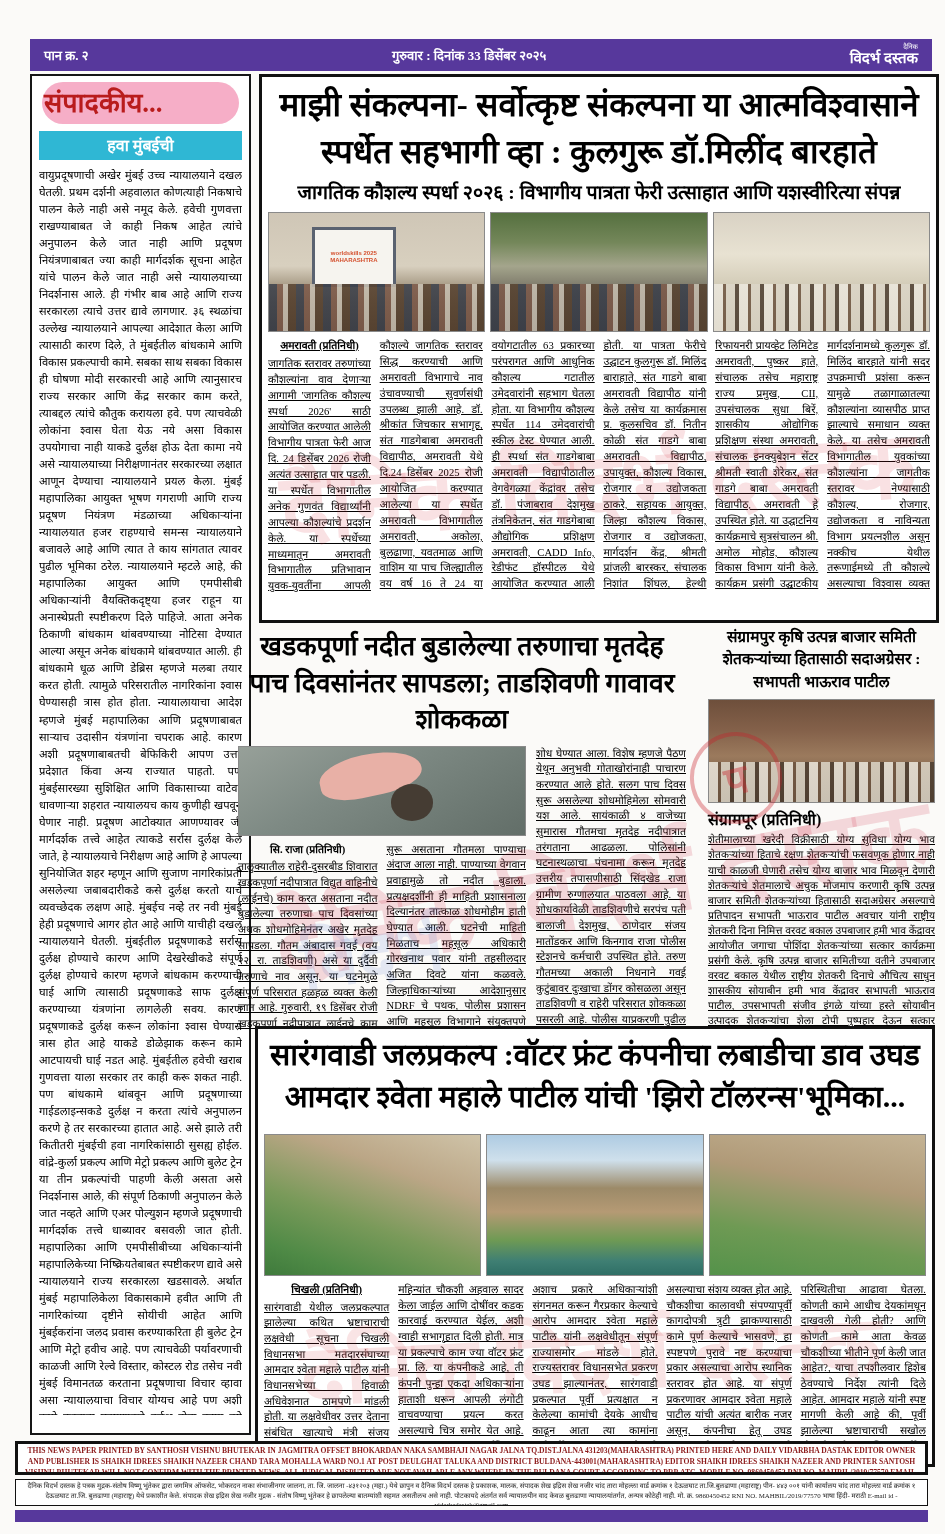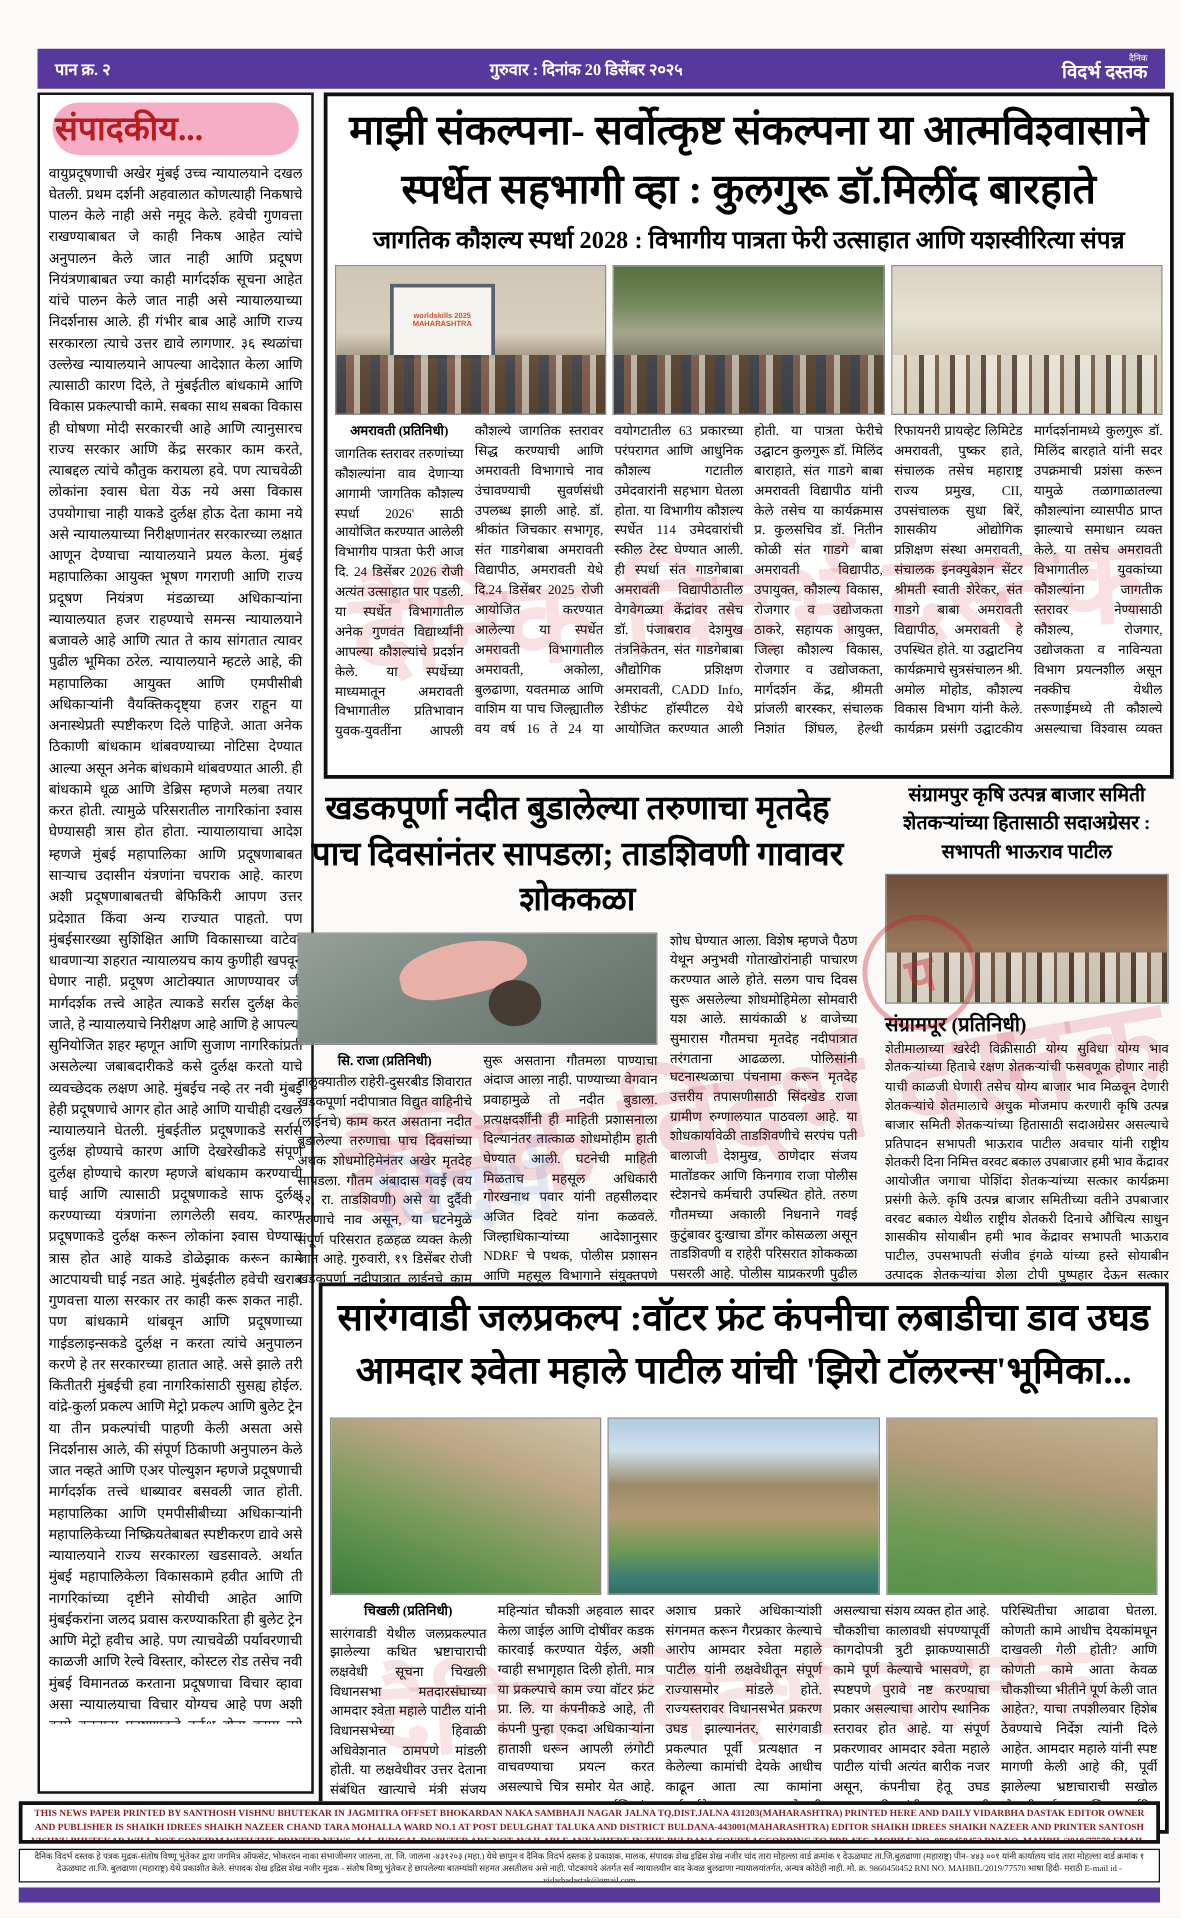--- a/index.html
+++ b/index.html
@@ -21,21 +21,21 @@
   .ed-pill{background:#f6aec7;color:#b91c1c;font-weight:bold;font-size:27px;text-align:left;
     border-radius:22px;padding:1px 2px 4px;margin:1px 3px 0;}
   .ed-sub{background:#2fb7d4;color:#fff;font-weight:bold;font-size:16px;text-align:center;
     padding:3px 0 4px;margin-top:7px;}
   .ed-body{font-size:11.2px;line-height:1.52;text-align:justify;margin:7px 0 0;height:1248px;overflow:hidden;}
 
   
   .headline{font-weight:bold;text-align:center;color:#000;}
   .photo{border:1px solid #8a8a8a;position:relative;overflow:hidden;box-sizing:border-box;}
   .dl{font-weight:bold;text-align:center;margin:0 0 2px;}
-  .jus{text-align:justify;margin:0;}
+  .jus{text-align:justify;margin:0;text-decoration:underline;}
 
   
   .art1{position:absolute;left:259px;top:74px;width:680px;height:549px;border:3px solid #111;
     background:#fff;box-sizing:border-box;padding:3px 6px;}
   .art1 .h1{font-size:33px;line-height:1.42;margin:2px 0 3px;}
   .art1 .h2{font-size:19.5px;line-height:1.4;margin:0 0 6px;}
   .art1 .photos{display:flex;gap:5px;height:120px;}
   .art1 .photos .photo{flex:1;}
   .art1 .body{margin-top:6px;height:268px;overflow:hidden;column-count:6;column-gap:9px;
     font-size:10.6px;line-height:1.5;}
@@ -101,35 +101,36 @@
     text-align:center;padding:1px 4px;overflow:hidden;}
   .bottombar{position:absolute;left:15px;top:1510px;width:913px;height:12px;background:#57389c;}
 </style>
 </head>
 <body>
 
 <div class="page">
 
   <header class="masthead">
     <span class="pageno">पान क्र. २</span>
-    <span class="dateline">गुरुवार : दिनांक 20 डिसेंबर २०२५</span>
+    <span class="dateline">गुरुवार : दिनांक 33 डिसेंबर २०२५</span>
     <span class="brand">
       <span class="b-top">दैनिक</span>
       <span class="b-main">विदर्भ दस्तक</span>
     </span>
   </header>
 
   <aside class="editorial">
     <div class="ed-pill">संपादकीय...</div>
+    <div class="ed-sub">हवा मुंबईची</div>
     <p class="ed-body">वायुप्रदूषणाची अखेर मुंबई उच्च न्यायालयाने दखल घेतली. प्रथम दर्शनी अहवालात कोणत्याही निकषाचे पालन केले नाही असे नमूद केले. हवेची गुणवत्ता राखण्याबाबत जे काही निकष आहेत त्यांचे अनुपालन केले जात नाही आणि प्रदूषण नियंत्रणाबाबत ज्या काही मार्गदर्शक सूचना आहेत यांचे पालन केले जात नाही असे न्यायालयाच्या निदर्शनास आले. ही गंभीर बाब आहे आणि राज्य सरकारला त्याचे उत्तर द्यावे लागणार. ३६ स्थळांचा उल्लेख न्यायालयाने आपल्या आदेशात केला आणि त्यासाठी कारण दिले, ते मुंबईतील बांधकामे आणि विकास प्रकल्पाची कामे. सबका साथ सबका विकास ही घोषणा मोदी सरकारची आहे आणि त्यानुसारच राज्य सरकार आणि केंद्र सरकार काम करते, त्याबद्दल त्यांचे कौतुक करायला हवे. पण त्याचवेळी लोकांना श्वास घेता येऊ नये असा विकास उपयोगाचा नाही याकडे दुर्लक्ष होऊ देता कामा नये असे न्यायालयाच्या निरीक्षणानंतर सरकारच्या लक्षात आणून देण्याचा न्यायालयाने प्रयल केला. मुंबई महापालिका आयुक्त भूषण गगराणी आणि राज्य प्रदूषण नियंत्रण मंडळाच्या अधिकाऱ्यांना न्यायालयात हजर राहण्याचे समन्स न्यायालयाने बजावले आहे आणि त्यात ते काय सांगतात त्यावर पुढील भूमिका ठरेल. न्यायालयाने म्हटले आहे, की महापालिका आयुक्त आणि एमपीसीबी अधिकाऱ्यांनी वैयक्तिकदृष्ट्या हजर राहून या अनास्थेप्रती स्पष्टीकरण दिले पाहिजे. आता अनेक ठिकाणी बांधकाम थांबवण्याच्या नोटिसा देण्यात आल्या असून अनेक बांधकामे थांबवण्यात आली. ही बांधकामे धूळ आणि डेब्रिस म्हणजे मलबा तयार करत होती. त्यामुळे परिसरातील नागरिकांना श्वास घेण्यासही त्रास होत होता. न्यायालायाचा आदेश म्हणजे मुंबई महापालिका आणि प्रदूषणाबाबत साऱ्याच उदासीन यंत्रणांना चपराक आहे. कारण अशी प्रदूषणाबाबतची बेफिकिरी आपण उत्तर प्रदेशात किंवा अन्य राज्यात पाहतो. पण मुंबईसारख्या सुशिक्षित आणि विकासाच्या वाटेवर धावणाऱ्या शहरात न्यायालयच काय कुणीही खपवून घेणार नाही. प्रदूषण आटोक्यात आणण्यावर जी मार्गदर्शक तत्त्वे आहेत त्याकडे सर्रास दुर्लक्ष केले जाते, हे न्यायालयाचे निरीक्षण आहे आणि हे आपल्या सुनियोजित शहर म्हणून आणि सुजाण नागरिकांप्रती असलेल्या जबाबदारीकडे कसे दुर्लक्ष करतो याचे व्यवच्छेदक लक्षण आहे. मुंबईच नव्हे तर नवी मुंबई हेही प्रदूषणाचे आगर होत आहे आणि याचीही दखल न्यायालयाने घेतली. मुंबईतील प्रदूषणाकडे सर्रास दुर्लक्ष होण्याचे कारण आणि देखरेखीकडे संपूर्ण दुर्लक्ष होण्याचे कारण म्हणजे बांधकाम करण्याची घाई आणि त्यासाठी प्रदूषणाकडे साफ दुर्लक्ष करण्याच्या यंत्रणांना लागलेली सवय. कारण प्रदूषणाकडे दुर्लक्ष करून लोकांना श्वास घेण्यास त्रास होत आहे याकडे डोळेझाक करून कामे आटपायची घाई नडत आहे. मुंबईतील हवेची खराब गुणवत्ता याला सरकार तर काही करू शकत नाही. पण बांधकामे थांबवून आणि प्रदूषणाच्या गाईडलाइन्सकडे दुर्लक्ष न करता त्यांचे अनुपालन करणे हे तर सरकारच्या हातात आहे. असे झाले तरी कितीतरी मुंबईची हवा नागरिकांसाठी सुसह्य होईल. वांद्रे-कुर्ला प्रकल्प आणि मेट्रो प्रकल्प आणि बुलेट ट्रेन या तीन प्रकल्पांची पाहणी केली असता असे निदर्शनास आले, की संपूर्ण ठिकाणी अनुपालन केले जात नव्हते आणि एअर पोल्युशन म्हणजे प्रदूषणाची मार्गदर्शक तत्त्वे धाब्यावर बसवली जात होती. महापालिका आणि एमपीसीबीच्या अधिकाऱ्यांनी महापालिकेच्या निष्क्रियतेबाबत स्पष्टीकरण द्यावे असे न्यायालयाने राज्य सरकारला खडसावले. अर्थात मुंबई महापालिकेला विकासकामे हवीत आणि ती नागरिकांच्या दृष्टीने सोयीची आहेत आणि मुंबईकरांना जलद प्रवास करण्याकरिता ही बुलेट ट्रेन आणि मेट्रो हवीच आहे. पण त्याचवेळी पर्यावरणाची काळजी आणि रेल्वे विस्तार, कोस्टल रोड तसेच नवी मुंबई विमानतळ करताना प्रदूषणाचा विचार व्हावा असा न्यायालयाचा विचार योग्यच आहे पण अशी कामे करताना प्रदूषणाकडे दुर्लक्ष होता कामा नये असे न्यायालयाचे मत आहे आणि न्यायालय विकासाच्या विरोधात नाही पण पर्यावरणपूरक मुंबईच्या ऐतिहासिक ओळखीला धक्का न लावता तो केला जावा असे न्यायालयाचे मत आहे. विकास थांबवता येणार नाही. प्रदूषणाच्या प्रश्नाकडे दुर्लक्ष करता येणार नाही हेच न्यायालयाने सांगण्याचा प्रयत्न केला आहे. काही वर्षांपूर्वी मुंबईला विकास हवा की विनाश असा प्रचार काही पक्षांनी चालवला होता. पण मुंबई आता जागतिकदृष्ट्या सर्वांत वेगाने होणारे विकसित शहर आहे, जसे अधोरेखित झाले तशी ही चर्चा मागे पडली. पण मुंबई आता विकासाच्या वाटेवर आहे त्यामुळे येथील प्रदूषणाच्या प्रश्नाकडे दुर्लक्ष करूनही चालणार नाही हेही स्पष्ट झाले आहे. न्यायालयाने आता जो आदेश दिला आहे तो या आनुषंगाने आहे, की मुंबईचा चेहरा बदलत आहे हे मान्य करायला हवे, पण लोकांचा जीवही तितकाच महत्त्वाचा आहे आणि त्याकडे डोळेझाक करता येणार नाही. अन्यथा हरिद्वार किंवा उत्तराखंडसारखी परिस्थिती इथेही निर्माण होईल. तशी ती होऊ द्यायची नाही हे आपल्या हाती आहे. सुरक्षित मुंबई हे देवेंद्र फडणवीस यांचे मिशन आहे. त्याला बाजूला टाकून काहीच करता येणार नाही हेच न्यायालयाने ताज्या आदेशात सांगितले. दिल्ली, मुंबई आणि अन्य कोणतेही मेट्रो महानगर येथील प्रदूषणाची तीच कारणे आहेत म्हणजे विकासाच्या वेगात आपण हरवून चाललो आहोत आणि त्यात आपल्याला फक्त वेग मागे पडू नये इतकीच चिंता आहे. दिल्ली, मुंबई असो किंवा नाशिक, पुणे तेथे आपले एकच ध्येय आहे ते म्हणजे या स्पर्धेत पुढे निघून जायचे. पण त्यात आपण आपल्याच नागरिकांचा जीव धोक्यात घालत आहोत याचं भानही असू द्या.</p>
   </aside>
 
   <section class="art1">
     <div class="headline h1">माझी संकल्पना- सर्वोत्कृष्ट संकल्पना या आत्मविश्वासाने स्पर्धेत सहभागी व्हा : कुलगुरू डॉ.मिलींद बारहाते</div>
-    <div class="headline h2">जागतिक कौशल्य स्पर्धा 2028 : विभागीय पात्रता फेरी उत्साहात आणि यशस्वीरित्या संपन्न</div>
+    <div class="headline h2">जागतिक कौशल्य स्पर्धा २०२६ : विभागीय पात्रता फेरी उत्साहात आणि यशस्वीरित्या संपन्न</div>
     <div class="photos">
       <div class="photo ph-hall">
         <div class="screen">
           <span>worldskills 2025 MAHARASHTRA</span>
         </div>
         <div class="people-strip"></div>
       </div>
       <div class="photo ph-crowd">
         <div class="people-strip"></div>
       </div>

